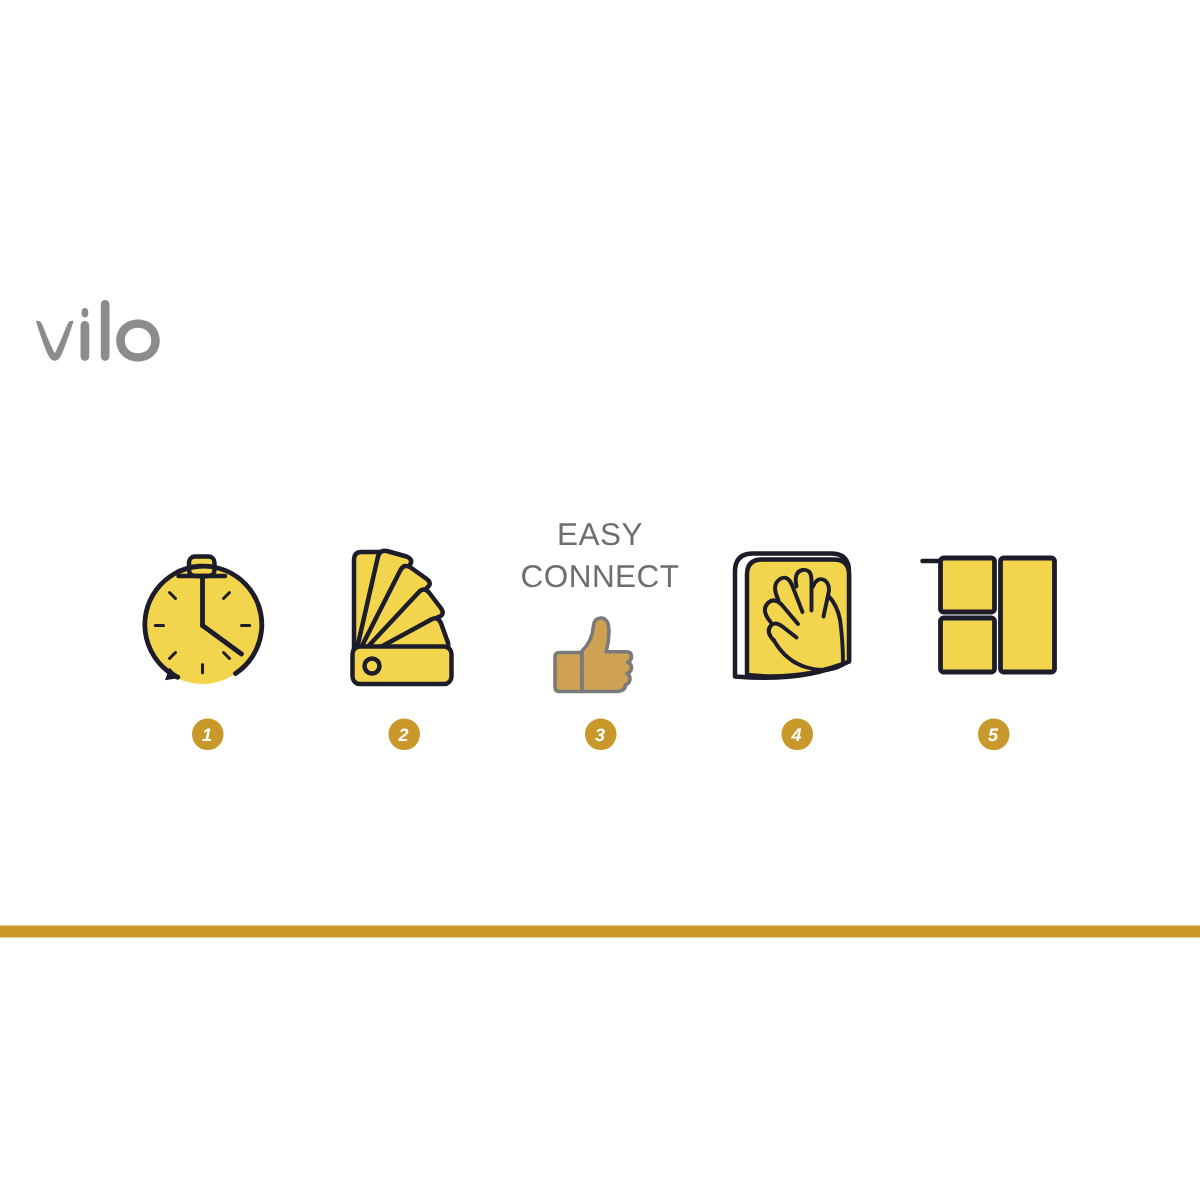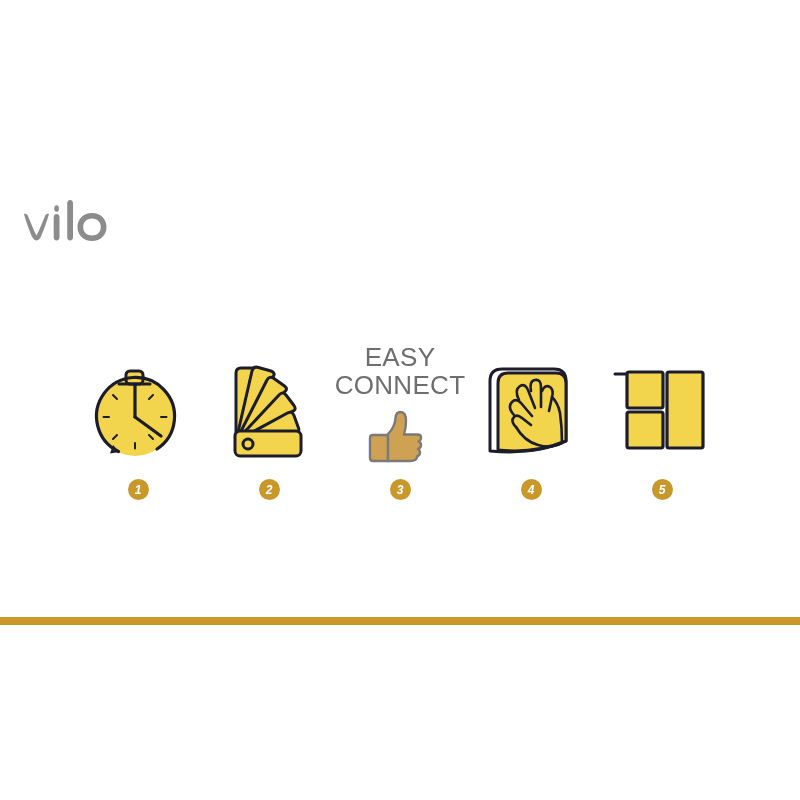--- a/index.html
+++ b/index.html
@@ -57,21 +57,21 @@
     width: 120px;
     display: flex;
     flex-direction: column;
     align-items: center;
     justify-content: flex-end;
   }
   .step-icon { display: block; }
 
   .step-caption {
     color: #6e6e6e;
-    font-size: 26px;
+    font-size: 21px;
     line-height: 28px;
     text-align: center;
     letter-spacing: 0.3px;
     margin-bottom: 4px;
     white-space: pre-line;
   }
 
   .step-badge {
     margin-top: 14px;
     width: 21px;

